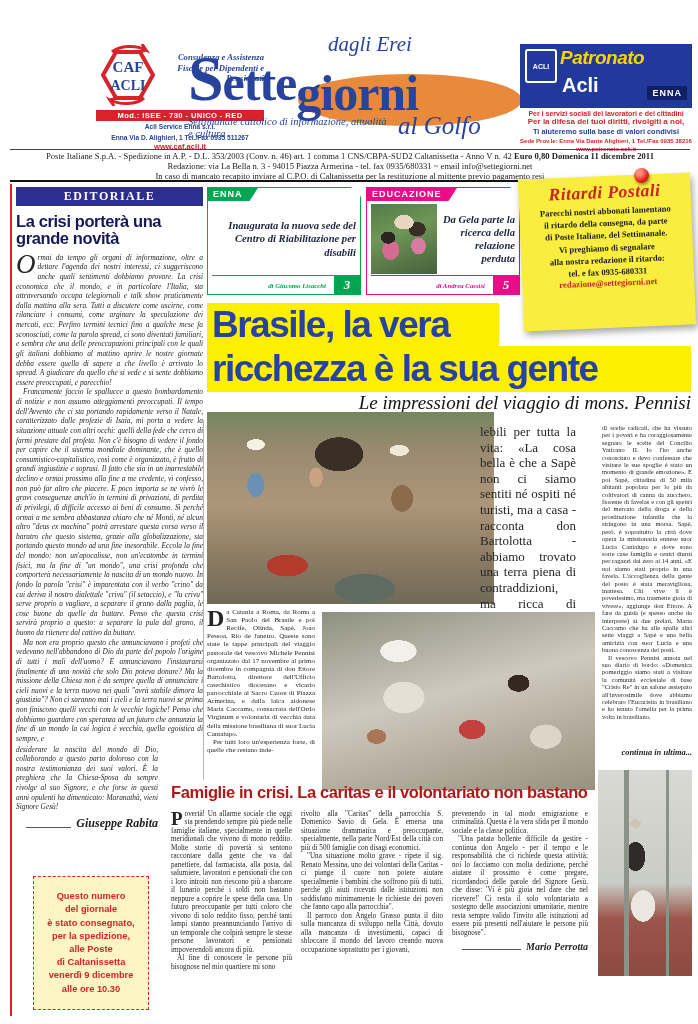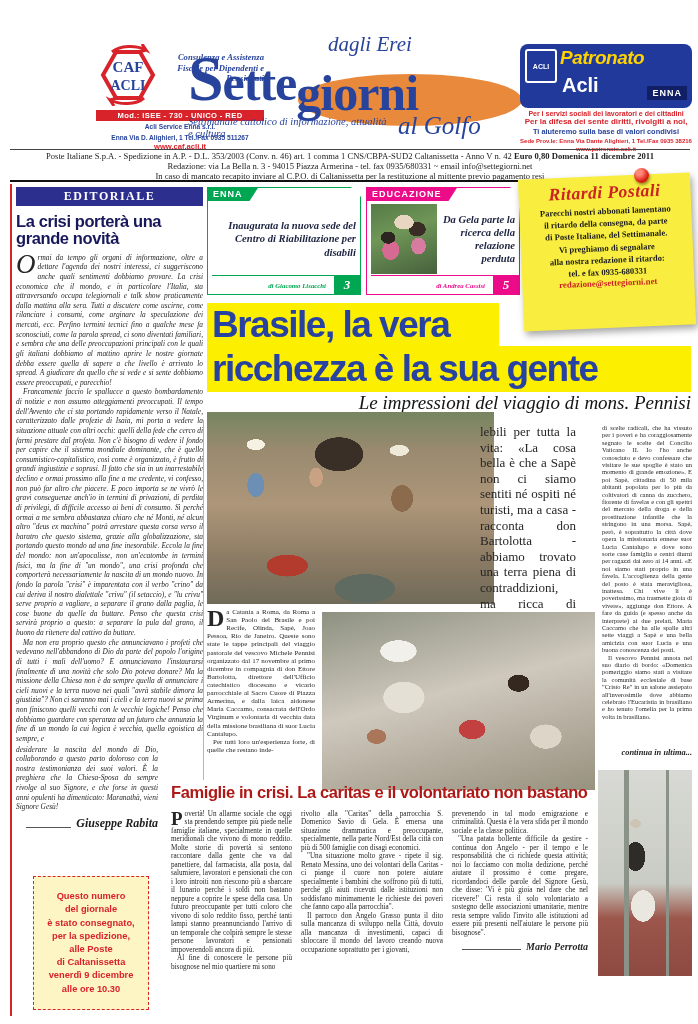--- a/index.html
+++ b/index.html
@@ -21,21 +21,21 @@
   .logo-top{position:absolute;left:142px;top:2px;font-style:italic;font-size:21px;color:#27439b;}
   .logo-oval{position:absolute;left:112px;top:44px;width:224px;height:52px;background:#e9893c;border-radius:50%;}
   .logo-title{position:absolute;left:2px;top:12px;color:#27439b;font-weight:bold;letter-spacing:-1px;white-space:nowrap;}
   .logo-title .t1{font-size:64px;}
   .logo-title .t2{font-size:50px;}
   .logo-title .t3{font-size:50px;position:relative;top:10px;}
   .logo-bottom{position:absolute;left:212px;top:82px;font-style:italic;font-size:25px;color:#27439b;}
   .logo-tagline{position:absolute;left:2px;top:86px;width:200px;font-style:italic;font-size:10.5px;
                 line-height:1.15;color:#27439b;}
   .patronato{left:520px;top:44px;width:172px;}
-  .pat-box{background:#20399a;height:64px;position:relative;border-radius:8px;}
+  .pat-box{background:#20399a;height:64px;position:relative;border-radius:0;}
   .pat-emblem{position:absolute;left:5px;top:5px;width:28px;height:30px;border:2px solid #ffffff;border-radius:3px;
               color:#ffffff;font-family:"Liberation Sans",sans-serif;font-weight:bold;font-size:7px;
               display:flex;align-items:center;justify-content:center;}
   .pat-title{position:absolute;left:40px;top:3px;color:#ffd200;font-family:"Liberation Sans",sans-serif;
              font-weight:bold;font-style:italic;font-size:19px;letter-spacing:-.5px;}
   .pat-brand{position:absolute;left:42px;top:30px;color:#ffffff;font-family:"Liberation Sans",sans-serif;
              font-weight:bold;font-size:20px;}
   .pat-city{position:absolute;right:5px;bottom:8px;background:#101f66;color:#ffffff;
             font-family:"Liberation Sans",sans-serif;font-weight:bold;font-size:9px;padding:2px 5px;letter-spacing:1px;}
   .pat-line1{color:#d8232a;font-weight:bold;font-size:7px;text-align:center;margin-top:2px;font-family:"Liberation Sans",sans-serif;}
@@ -195,21 +195,21 @@
   </div>
 
   <div class="abs patronato">
     <div class="pat-box">
       <div class="pat-emblem">ACLI</div>
       <div class="pat-title">Patronato</div>
       <div class="pat-brand">Acli</div>
       <div class="pat-city">ENNA</div>
     </div>
     <div class="pat-line1">Per i servizi sociali dei lavoratori e dei cittadini</div>
-    <div class="pat-red">Per la difesa dei sente diritti, rivolgiti a noi,</div>
+    <div class="pat-red">Per la difesa dei tuoi diritti, rivolgiti a noi,</div>
     <div class="pat-blue">Ti aiuteremo sulla base di valori condivisi</div>
     <div class="pat-tiny">Sede Prov.le: Enna Via Dante Alighieri, 1 Tel./Fax 0935 38216</div>
     <div class="pat-tiny">www.patronato.acli.it</div>
   </div>
 
   <div class="abs rule-thin"></div>
   <div class="abs publine">
     <div><span>Poste Italiane S.p.A. - Spedizione in A.P. - D.L. 353/2003 (Conv. n. 46) art. 1 comma 1 CNS/CBPA-SUD2 Caltanissetta - Anno V n. 42 </span><b>Euro 0,80 Domenica 11 dicembre 2011</b></div>
     <div>Redazione: via La Bella n. 3 - 94015 Piazza Armerina - tel. fax 0935/680331 ~ email info@settegiorni.net</div>
     <div>In caso di mancato recapito inviare al C.P.O. di Caltanissetta per la restituzione al mittente previo pagamento resi</div>

